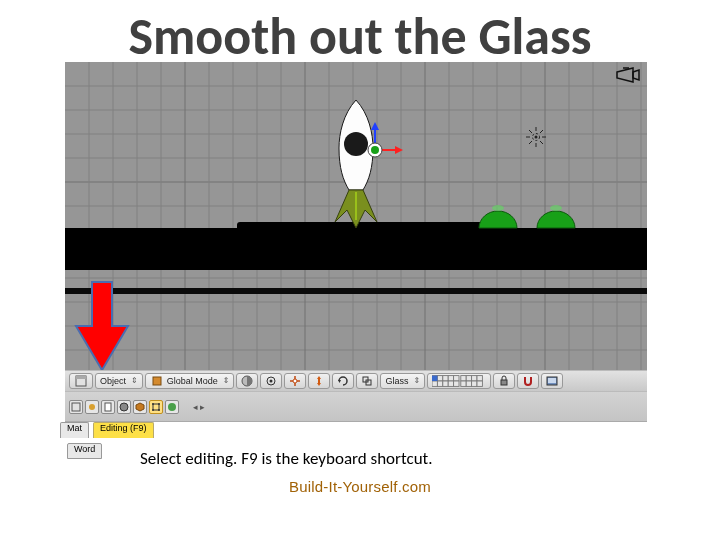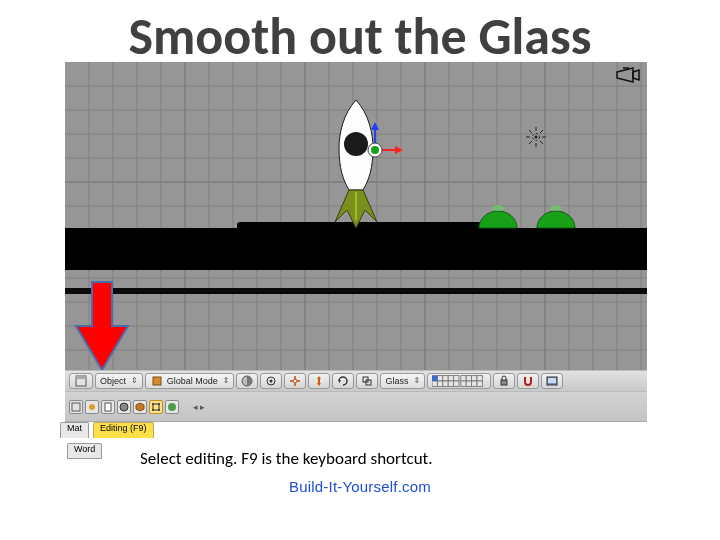--- a/index.html
+++ b/index.html
@@ -25,21 +25,21 @@
   .header-strip { position: absolute; top: 370px; left: 65px; width: 582px; height: 22px; border-top: 1px solid #bbb; border-bottom: 1px solid #bbb; background: linear-gradient(#e2e2e2, #c9c9c9); display: flex; align-items: center; gap: 2px; padding: 0 4px; font-size: 9px; color: #222; }
   .hs-btn { display: inline-flex; align-items: center; justify-content: center; height: 16px; padding: 0 4px; border: 1px solid #999; border-radius: 3px; background: linear-gradient(#f0f0f0,#d6d6d6); }
   .hs-select { display: inline-flex; align-items: center; height: 16px; padding: 0 4px; border: 1px solid #999; border-radius: 3px; background: linear-gradient(#f4f4f4,#dedede); gap: 3px; }
   .hs-icon { width: 14px; height: 14px; display: inline-flex; align-items: center; justify-content: center; }
   .panel-strip { position: absolute; top: 392px; left: 65px; width: 582px; height: 30px; background: linear-gradient(#d3d3d3,#c4c4c4); border-bottom: 1px solid #aaa; display: flex; align-items: center; gap: 2px; padding: 2px 4px; }
   .panel-icon { width: 14px; height: 14px; border: 1px solid #8a8a8a; border-radius: 2px; background: #e6e6e6; display: inline-flex; align-items: center; justify-content: center; }
   .tabs-strip { position: absolute; top: 422px; left: 58px; width: 582px; height: 16px; display: flex; align-items: flex-end; gap: 4px; padding-left: 2px; }
   .tab { height: 16px; padding: 0 6px; font-size: 9px; border: 1px solid #999; border-bottom: none; background: #e8e8e8; border-radius: 2px 2px 0 0; }
   .tab.tip { background: #fde047; border-color: #b8a96a; }
   .caption { position: absolute; left: 106px; top: 448px; font-family: Calibri, Arial, sans-serif; font-size: 17px; color: #000; margin-left: 34px; }
-  .footer { position: absolute; left: 0; right: 0; top: 478px; text-align: center; font-family: Arial, sans-serif; font-size: 15px; color: #1d4ed8; letter-spacing: 0.2px; }
+  .footer { position: absolute; left: 0; right: 0; top: 478px; text-align: center; font-family: Arial, sans-serif; font-size: 15px; color: #a16207; letter-spacing: 0.2px; }
   .updown { font-size: 8px; line-height: 6px; color: #555; margin-left: 2px; }
 </style>
 </head>
 <body>
 <div class="slide">
 
 <div class="title">Smooth out the Glass</div>
 
 <div class="viewport">
   <svg class="grid" width="582" height="308">

